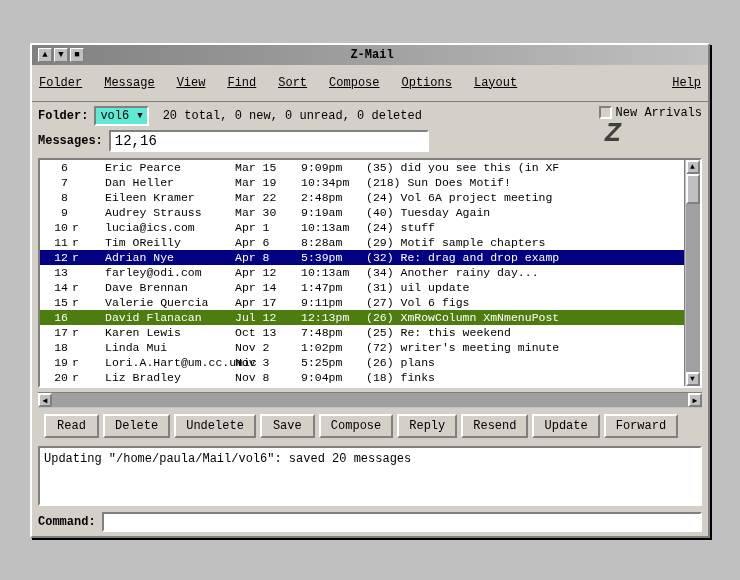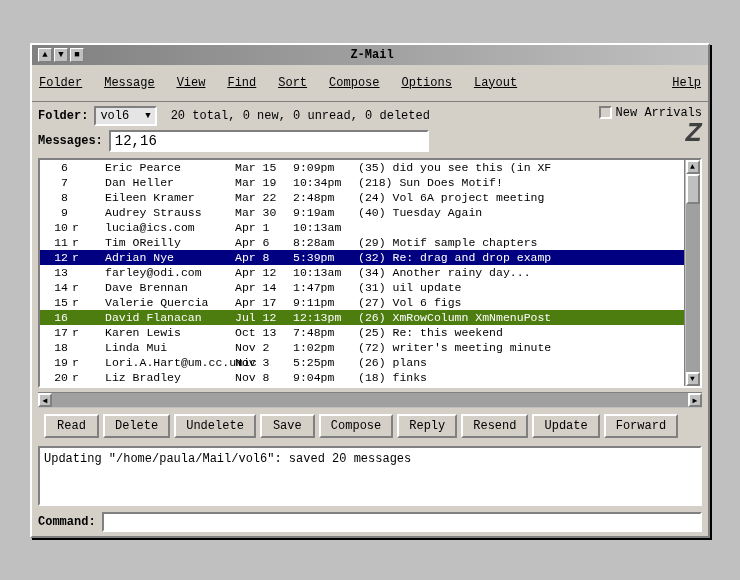--- a/index.html
+++ b/index.html
@@ -63,32 +63,32 @@
       text-decoration: underline;
     }
     .menu-item:first-letter { text-decoration: underline; }
     .folder-row {
       display: flex;
       align-items: center;
       gap: 6px;
     }
     .folder-label { font-weight: bold; }
     .folder-select {
-      background: #e5e5e5;
+      background: #5eead4;
       border: 2px solid;
       border-top-color: #808080;
       border-left-color: #808080;
       border-bottom-color: #fff;
       border-right-color: #fff;
       padding: 1px 4px;
       font-family: inherit;
       font-size: 12px;
       display: flex;
       align-items: center;
-      gap: 16px;
+      gap: 8px;
     }
     .folder-dropdown-arrow {
       font-size: 9px;
     }
     .folder-info { margin-left: 8px; font-size: 12px; }
     .new-arrivals-area {
       display: flex;
       align-items: center;
       gap: 4px;
       margin-left: auto;
@@ -155,21 +155,21 @@
       background: #000080;
       color: #fff;
     }
     .message-row.selected-dark2 {
       background: #4d7c0f;
       color: #fff;
     }
     .col-num { width: 24px; text-align: right; margin-right: 4px; }
     .col-flags { width: 18px; }
     .col-sender { width: 130px; margin-left: 15px; }
-    .col-date { width: 58px; }
+    .col-date { width: 66px; }
     .col-time { width: 65px; }
     .col-subject { flex: 1; overflow: hidden; text-overflow: ellipsis; }
     .scrollbar-v {
       width: 16px;
       background: #c0c0c0;
       border-left: 1px solid #808080;
       display: flex;
       flex-direction: column;
       align-items: center;
     }
@@ -292,21 +292,21 @@
     .top-section {
       display: flex;
       align-items: flex-start;
       padding: 4px 6px 2px 6px;
       gap: 6px;
     }
     .folder-messages-area { flex: 1; }
     .logo-area {
       display: flex;
       flex-direction: column;
-      align-items: flex-end;
+      align-items: flex-start;
     }
   </style>
 </head>
 <body>
 
 <div class="window">
 
   <div class="title-bar">
     <div class="title-bar-buttons">
       <div class="title-bar-btn">▲</div>
@@ -394,20 +394,21 @@
         <span class="col-time">9:19am</span>
         <span class="col-subject">(40) Tuesday Again</span>
       </div>
 
       <div class="message-row">
         <span class="col-num">10</span>
         <span class="col-flags">r</span>
         <span class="col-sender">lucia@ics.com</span>
         <span class="col-date">Apr 1</span>
         <span class="col-time">10:13am</span>
+        <span class="col-subject">(24) stuff</span>
       </div>
 
       <div class="message-row">
         <span class="col-num">11</span>
         <span class="col-flags">r</span>
         <span class="col-sender">Tim OReilly</span>
         <span class="col-date">Apr 6</span>
         <span class="col-time">8:28am</span>
         <span class="col-subject">(29) Motif sample chapters</span>
       </div>

